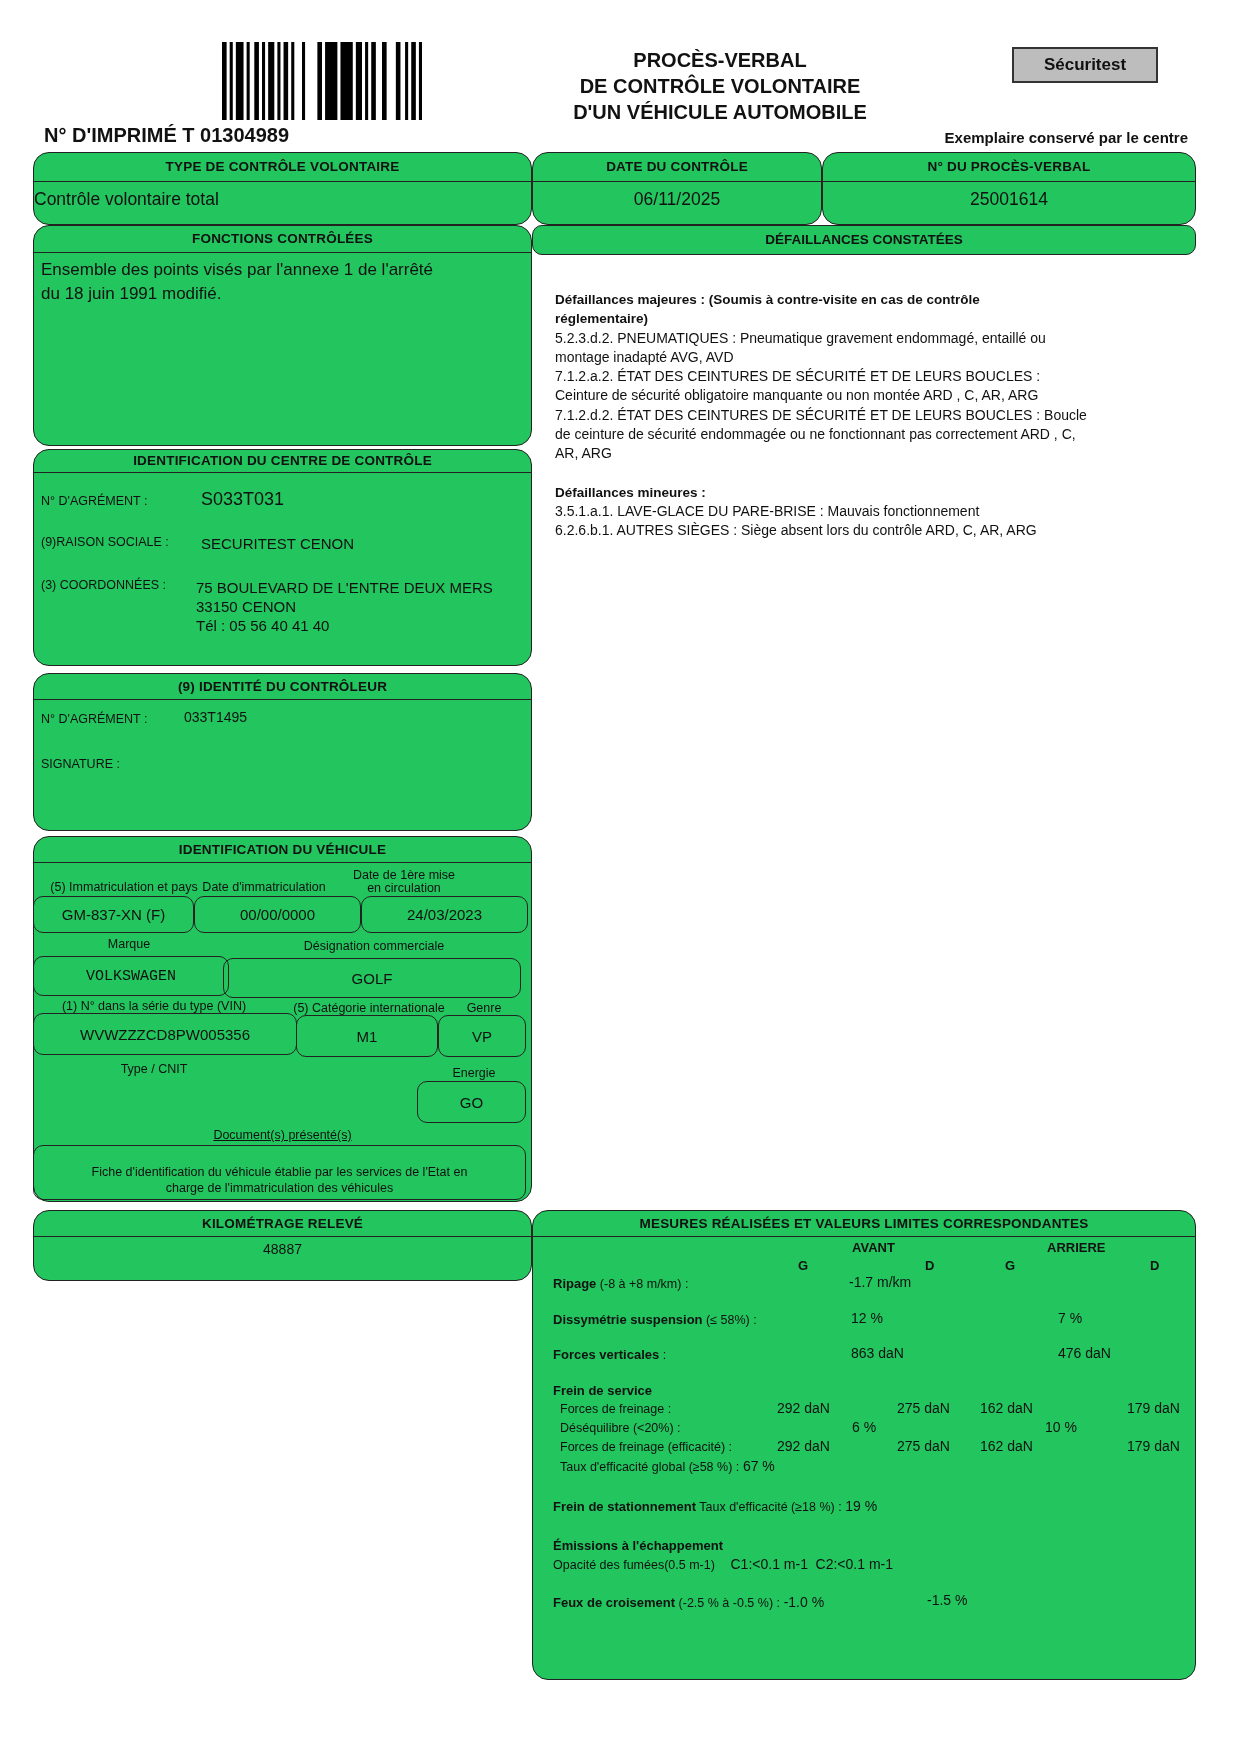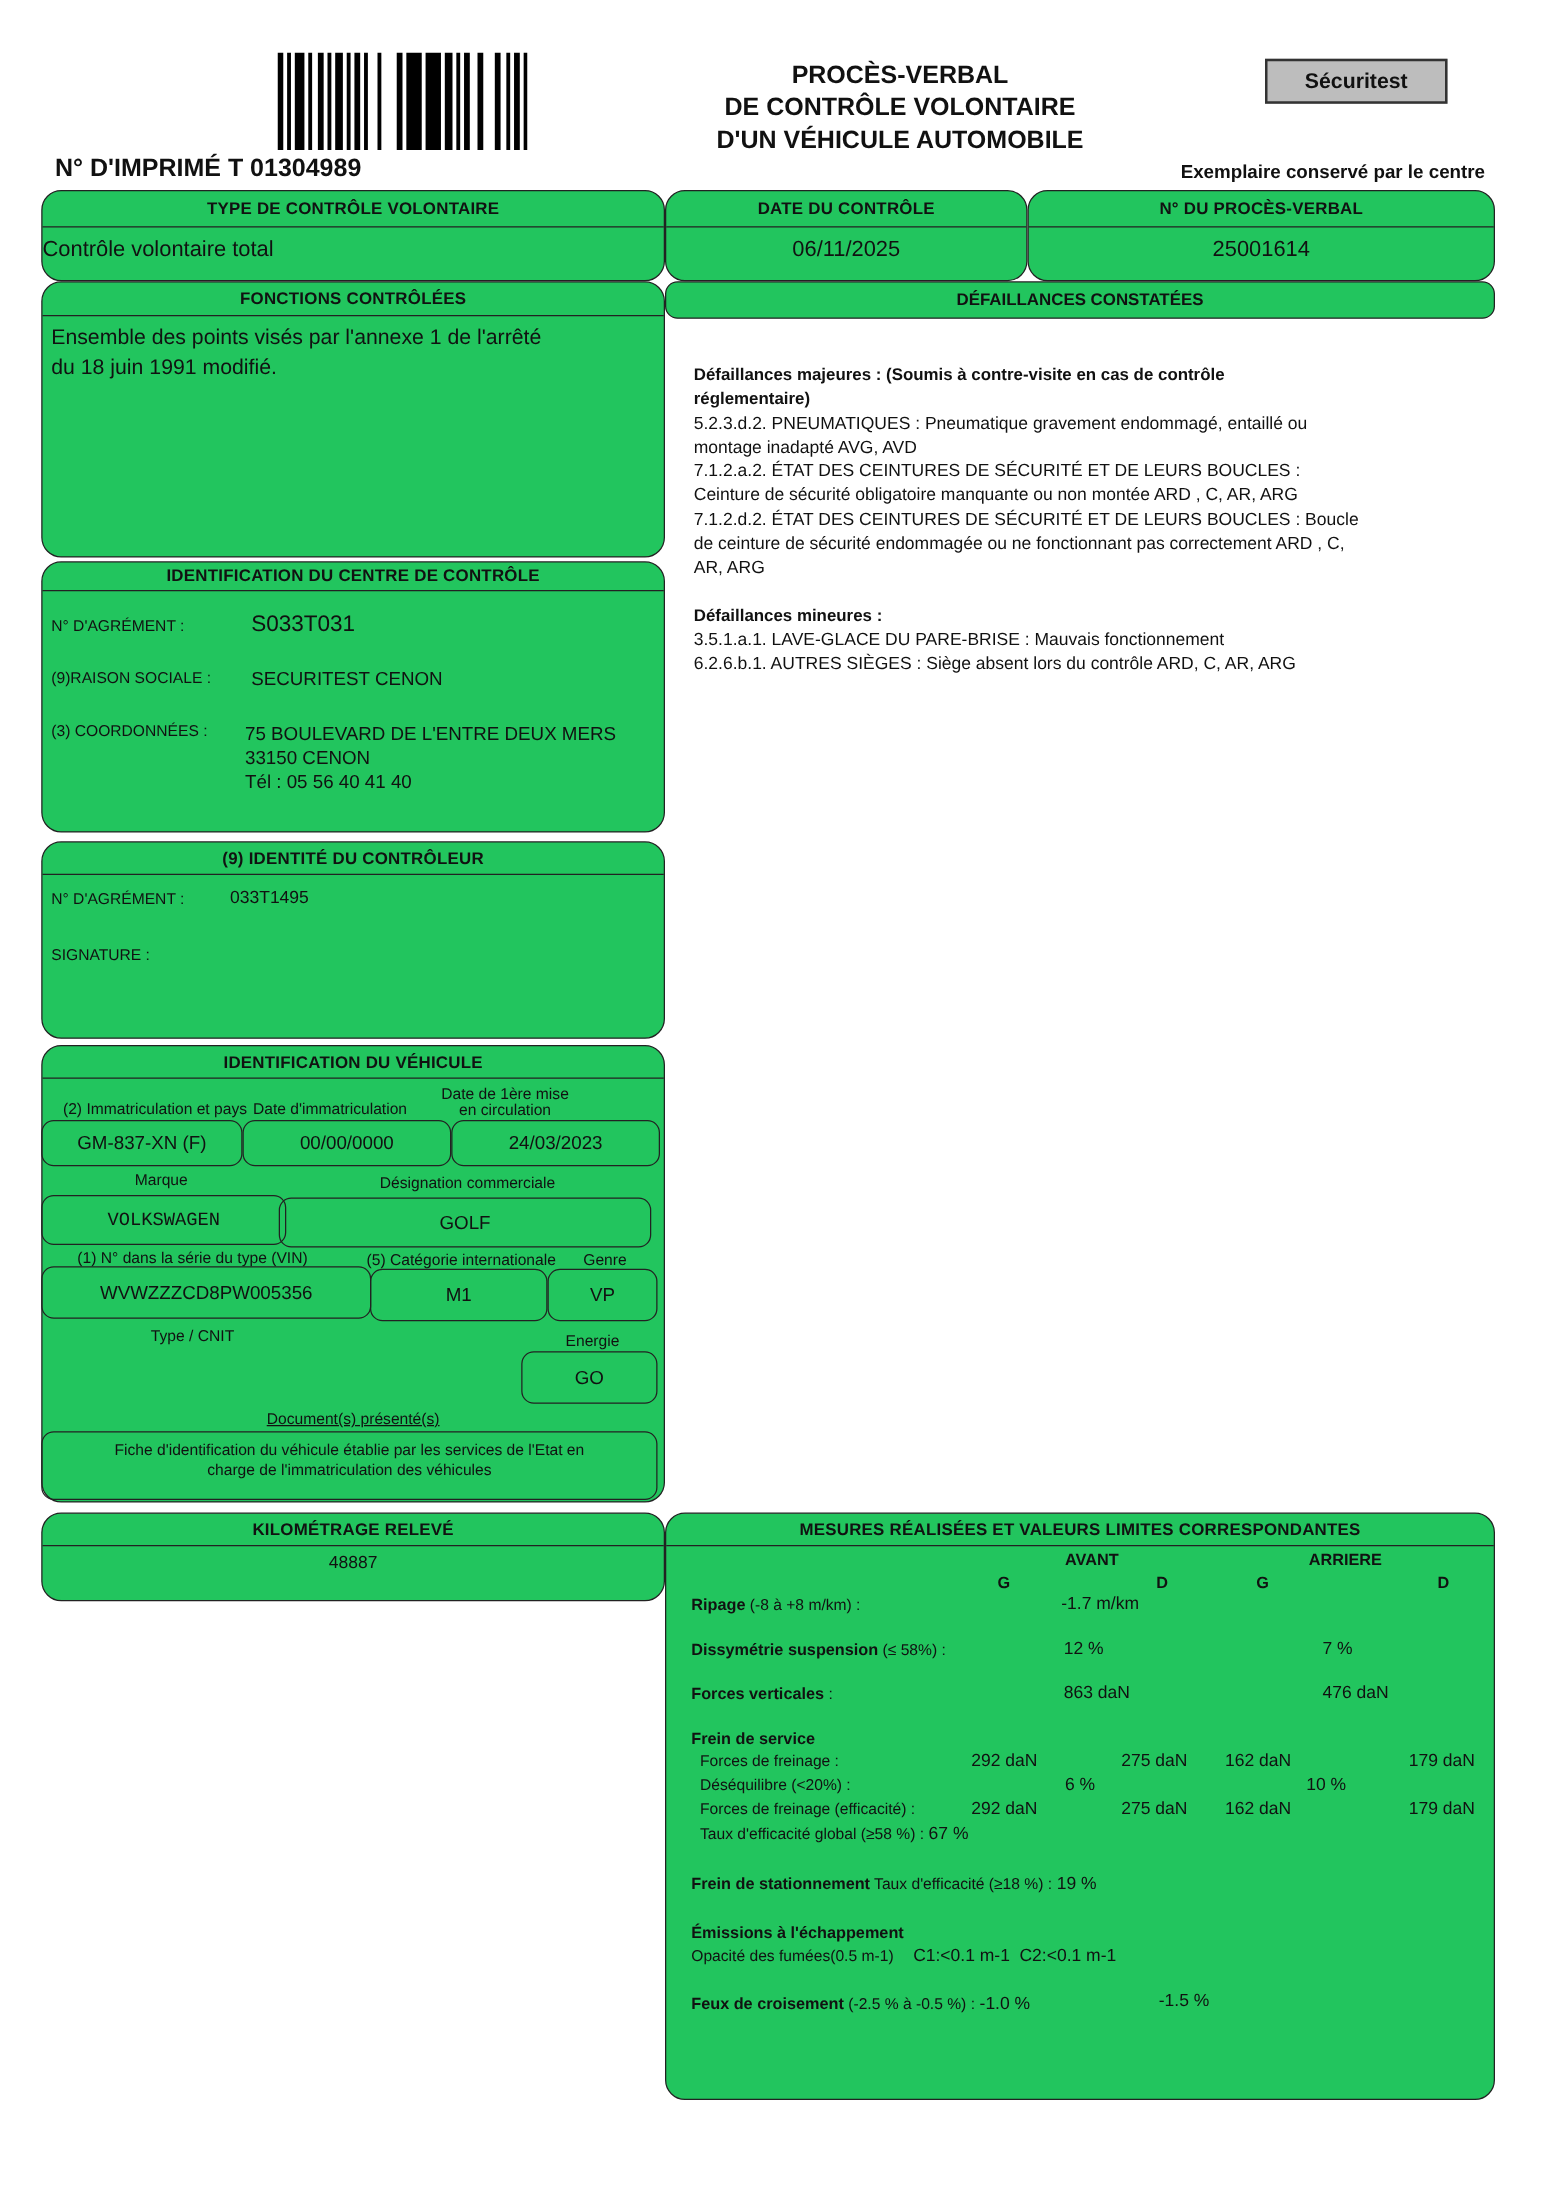--- a/index.html
+++ b/index.html
@@ -117,21 +117,21 @@
 <div class="box" style="left:33px;top:673px;width:499px;height:158px;">
   <div class="hdr" style="height:25px;line-height:25px;">(9) IDENTITÉ DU CONTRÔLEUR</div>
   <div class="lbl" style="left:7px;top:38px;">N° D'AGRÉMENT :</div>
   <div class="val" style="left:150px;top:35px;font-size:14px;">033T1495</div>
   <div class="lbl" style="left:7px;top:83px;">SIGNATURE :</div>
 </div>
 
 <div class="box" style="left:33px;top:836px;width:499px;height:366px;">
   <div class="hdr" style="height:25px;line-height:25px;">IDENTIFICATION DU VÉHICULE</div>
 
-  <div class="cap" style="left:0;width:180px;top:44px;">(2) Immatriculation et pays</div>
+  <div class="cap" style="left:0;width:180px;top:44px;">(5) Immatriculation et pays</div>
   <div class="cap" style="left:160px;width:140px;top:44px;">Date d'immatriculation</div>
   <div class="cap" style="left:295px;width:150px;top:32px;">
     <div>Date de 1ère mise</div>
     <div>en circulation</div>
   </div>
   <div class="sub" style="left:-1px;top:59px;width:161px;height:37px;">GM-837-XN  (F)</div>
   <div class="sub" style="left:160px;top:59px;width:167px;height:37px;">00/00/0000</div>
   <div class="sub" style="left:327px;top:59px;width:167px;height:37px;">24/03/2023</div>
 
   <div class="cap" style="left:0;width:190px;top:101px;">Marque</div>
@@ -144,21 +144,21 @@
   <div class="cap" style="left:405px;width:90px;top:165px;">Genre</div>
   <div class="sub" style="left:-1px;top:176px;width:264px;height:42px;">WVWZZZCD8PW005356</div>
   <div class="sub" style="left:262px;top:178px;width:142px;height:42px;">M1</div>
   <div class="sub" style="left:404px;top:178px;width:88px;height:42px;">VP</div>
 
   <div class="cap" style="left:0;width:240px;top:226px;">Type / CNIT</div>
   <div class="cap" style="left:390px;width:100px;top:230px;">Energie</div>
   <div class="sub" style="left:383px;top:244px;width:109px;height:42px;">GO</div>
 
   <div class="cap" style="left:0;right:0;top:292px;text-decoration:underline;">Document(s) présenté(s)</div>
-  <div class="sub" style="left:-1px;top:308px;width:493px;height:55px;flex-direction:column;justify-content:flex-start;padding-top:6px;font-size:12.5px;line-height:16px;">
+  <div class="sub" style="left:-1px;top:308px;width:493px;height:55px;flex-direction:column;justify-content:flex-start;padding-top:18px;font-size:12.5px;line-height:16px;">
     <div>Fiche d'identification du véhicule établie par les services de l'Etat en</div>
     <div>charge de l'immatriculation des véhicules</div>
   </div>
 </div>
 
 <div class="box" style="left:33px;top:1210px;width:499px;height:71px;">
   <div class="hdr" style="height:25px;line-height:25px;">KILOMÉTRAGE RELEVÉ</div>
   <div class="abs" style="left:0;right:0;top:30px;text-align:center;font-size:14px;">48887</div>
 </div>
 

